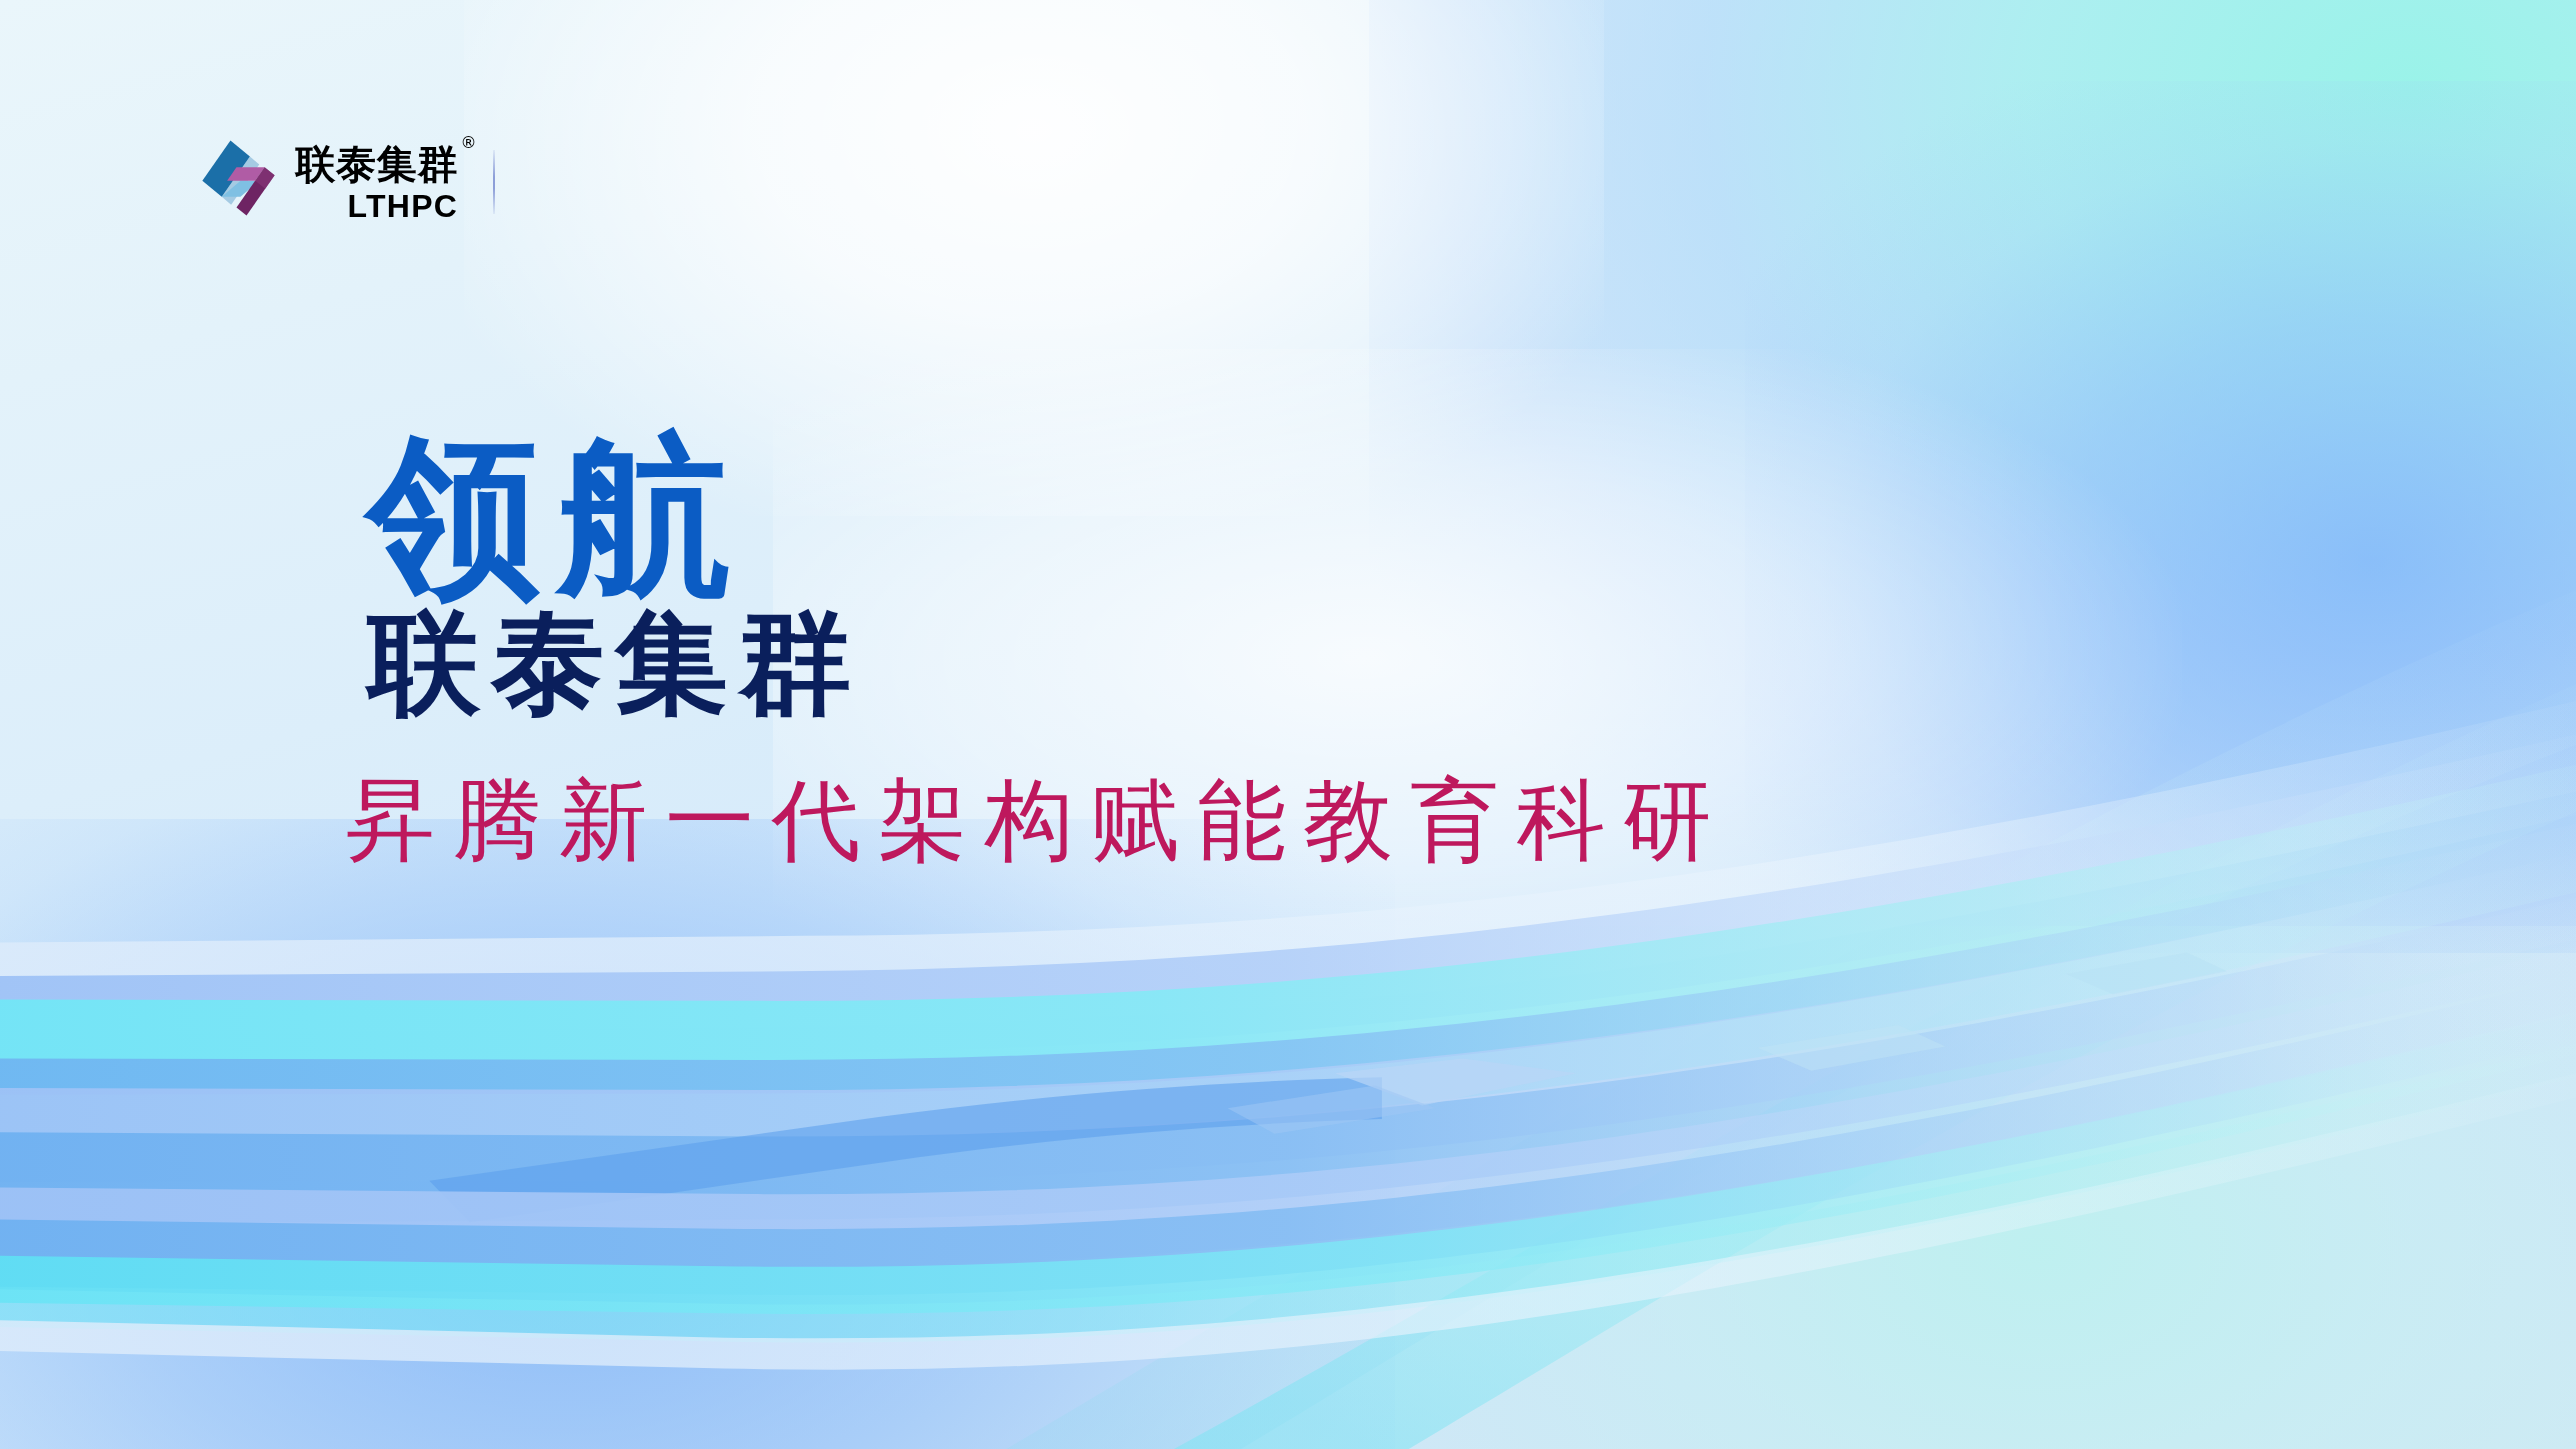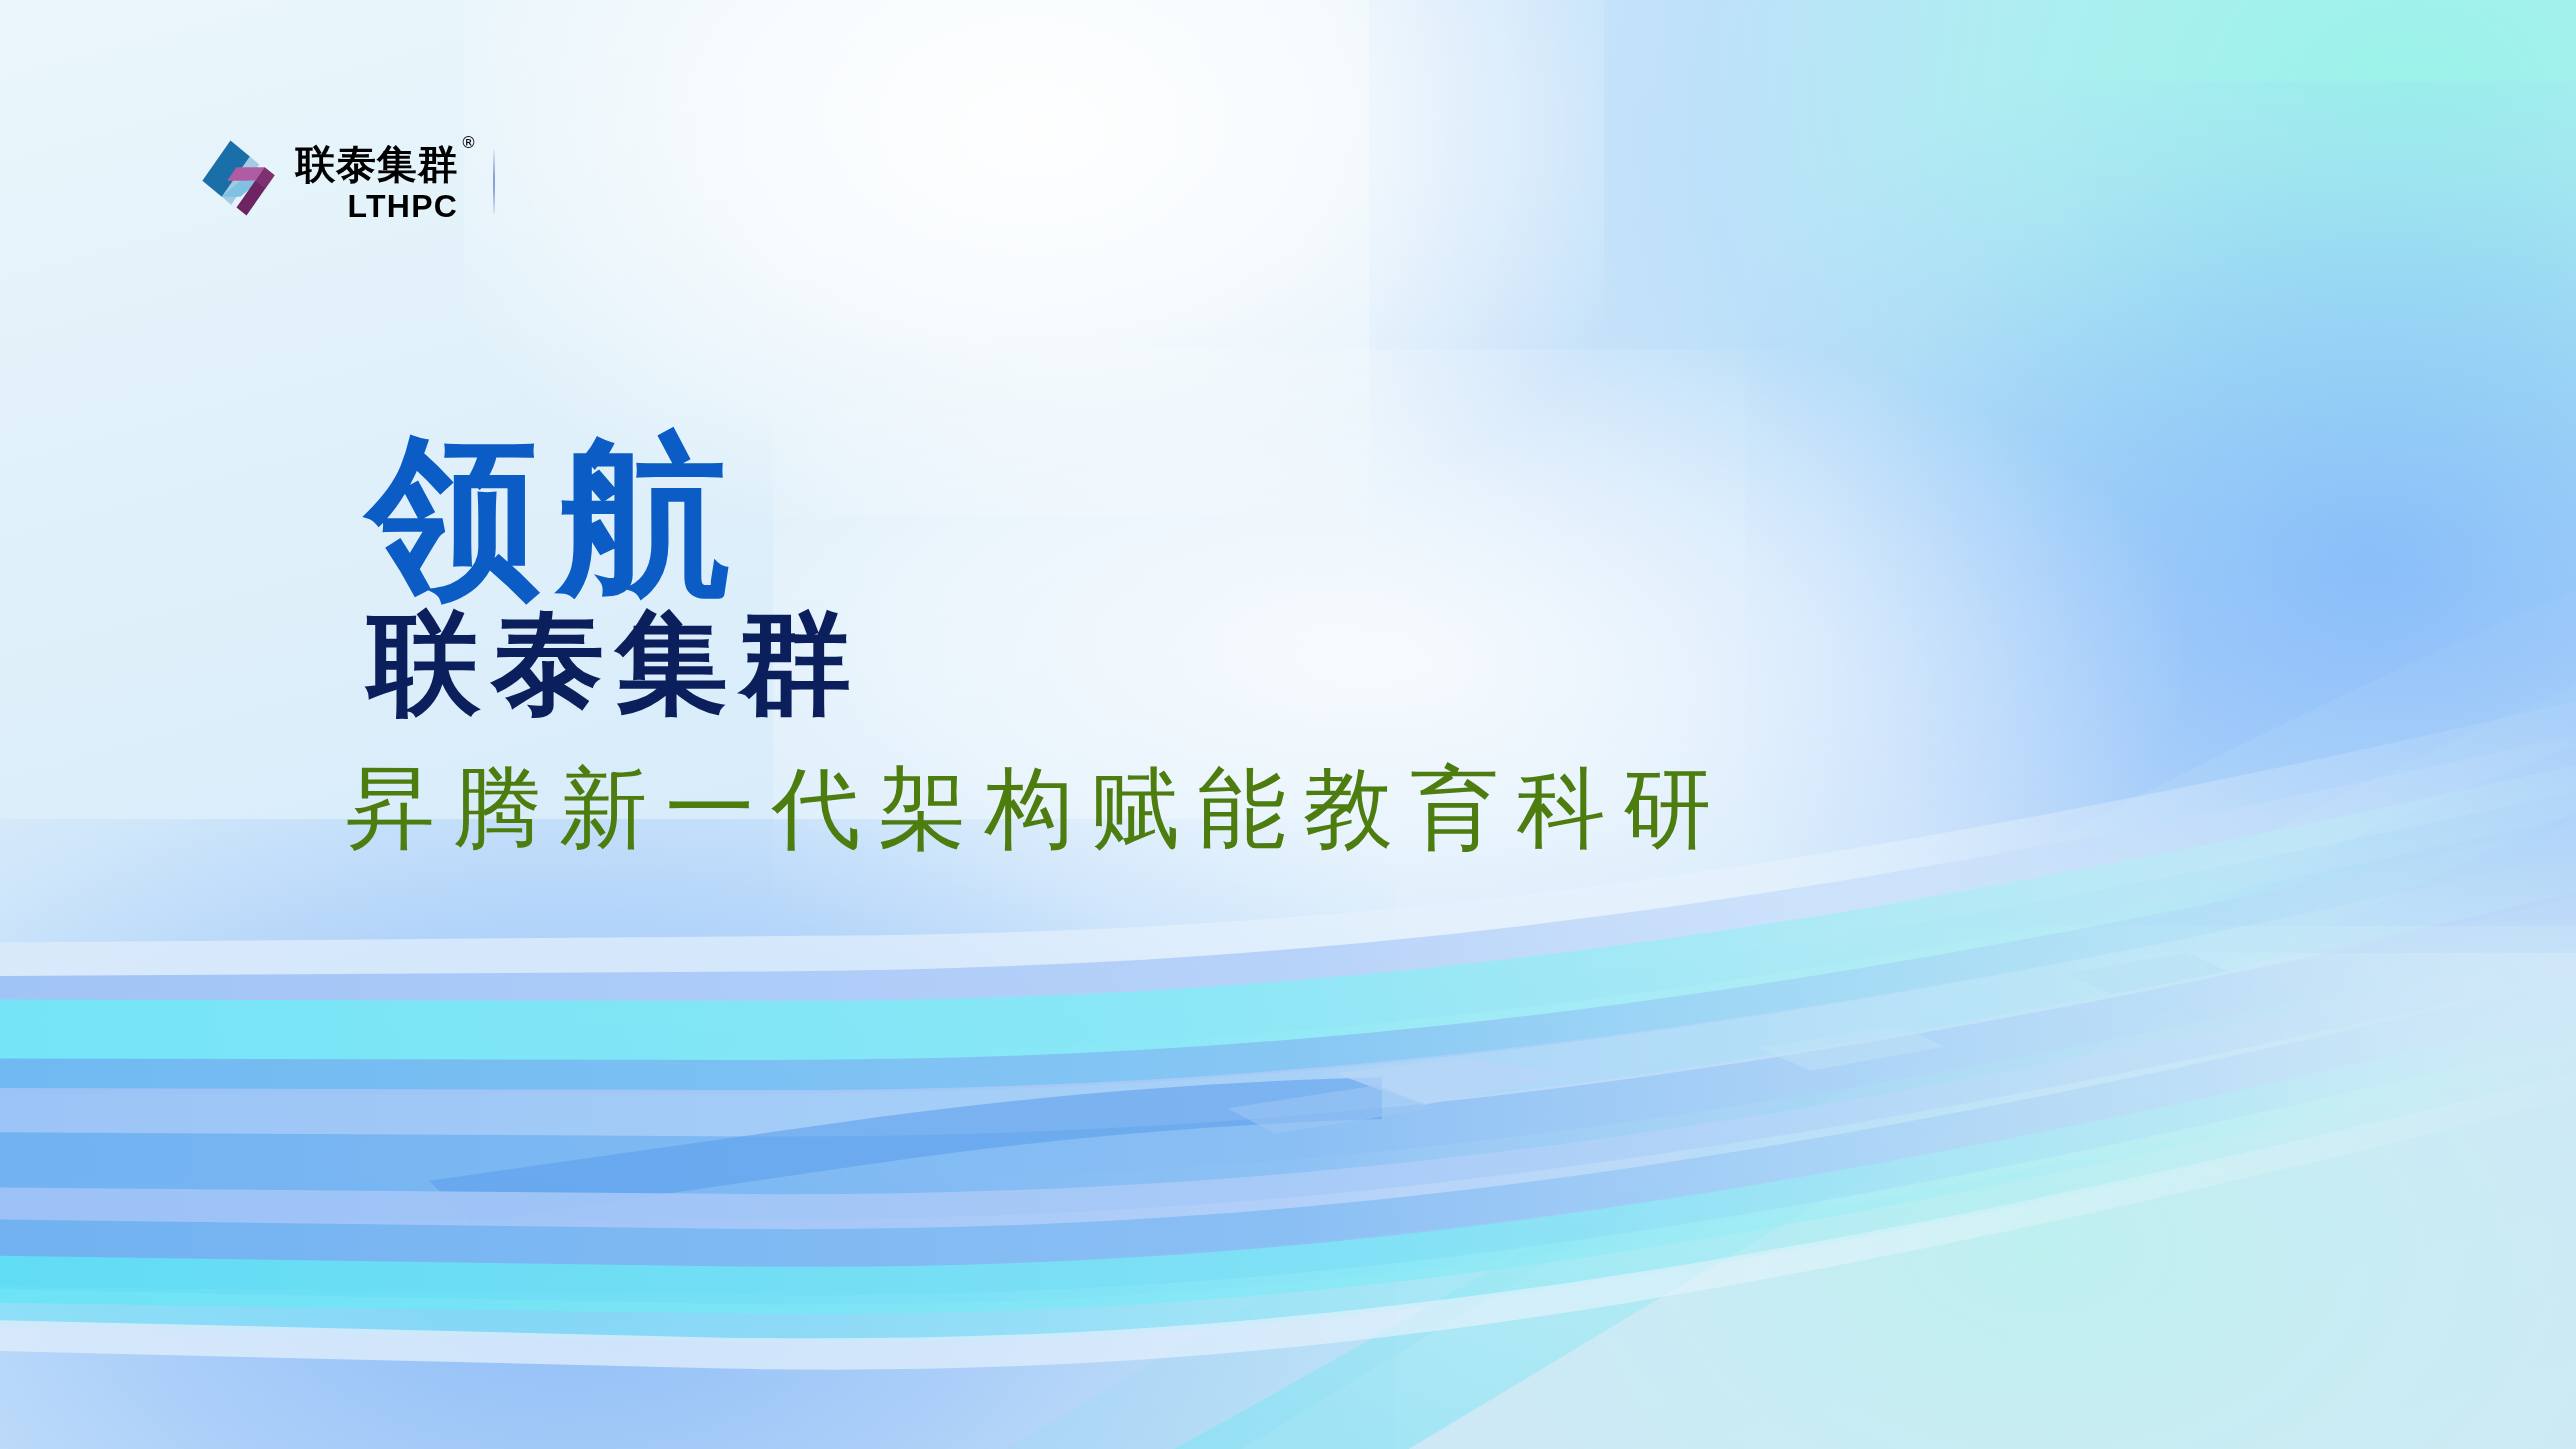--- a/index.html
+++ b/index.html
@@ -193,26 +193,26 @@
     font-size: 113px;
     font-weight: 700;
     color: #0A1F5C;
     letter-spacing: 10.7px;
     line-height: 1;
     margin-left: 25.5px;
     position: relative;
     top: -4px;
   }
   .subheadline {
-    margin-top: 35px;
+    margin-top: 47px;
     margin-left: 4px;
     font-family: "DejaVu Sans", "Liberation Sans", sans-serif;
     font-size: 89px;
     font-weight: 400;
-    color: #4d7c0f;
+    color: #be185d;
     letter-spacing: 17.4px;
     line-height: 1.12;
     white-space: nowrap;
   }
 </style>
 </head>
 <body>
 
 <div id="stage">
 

